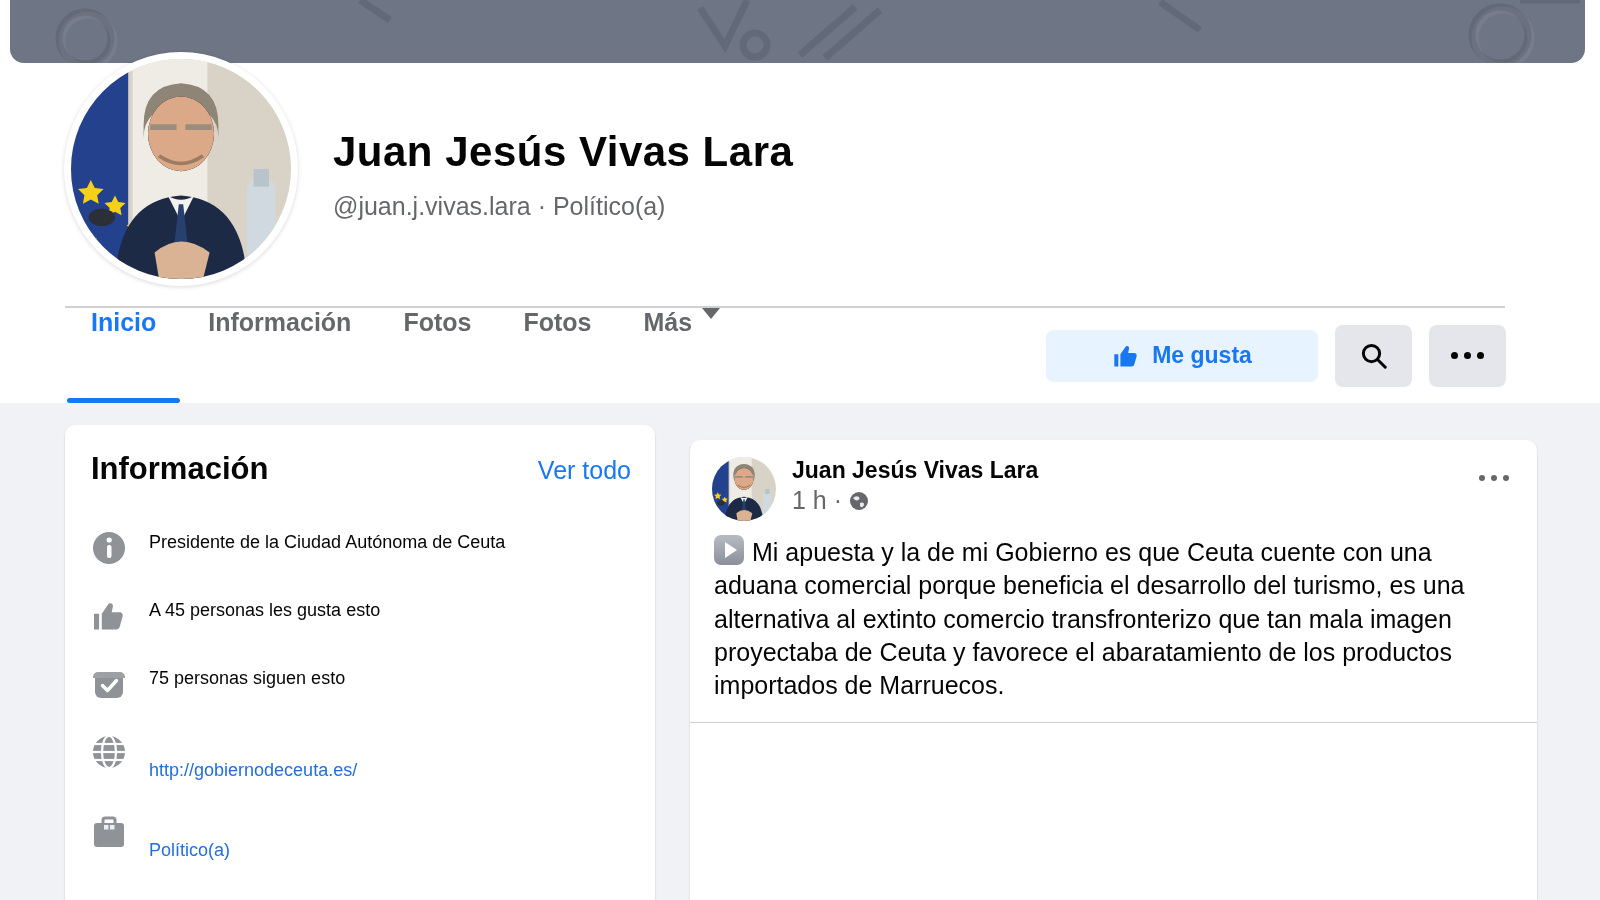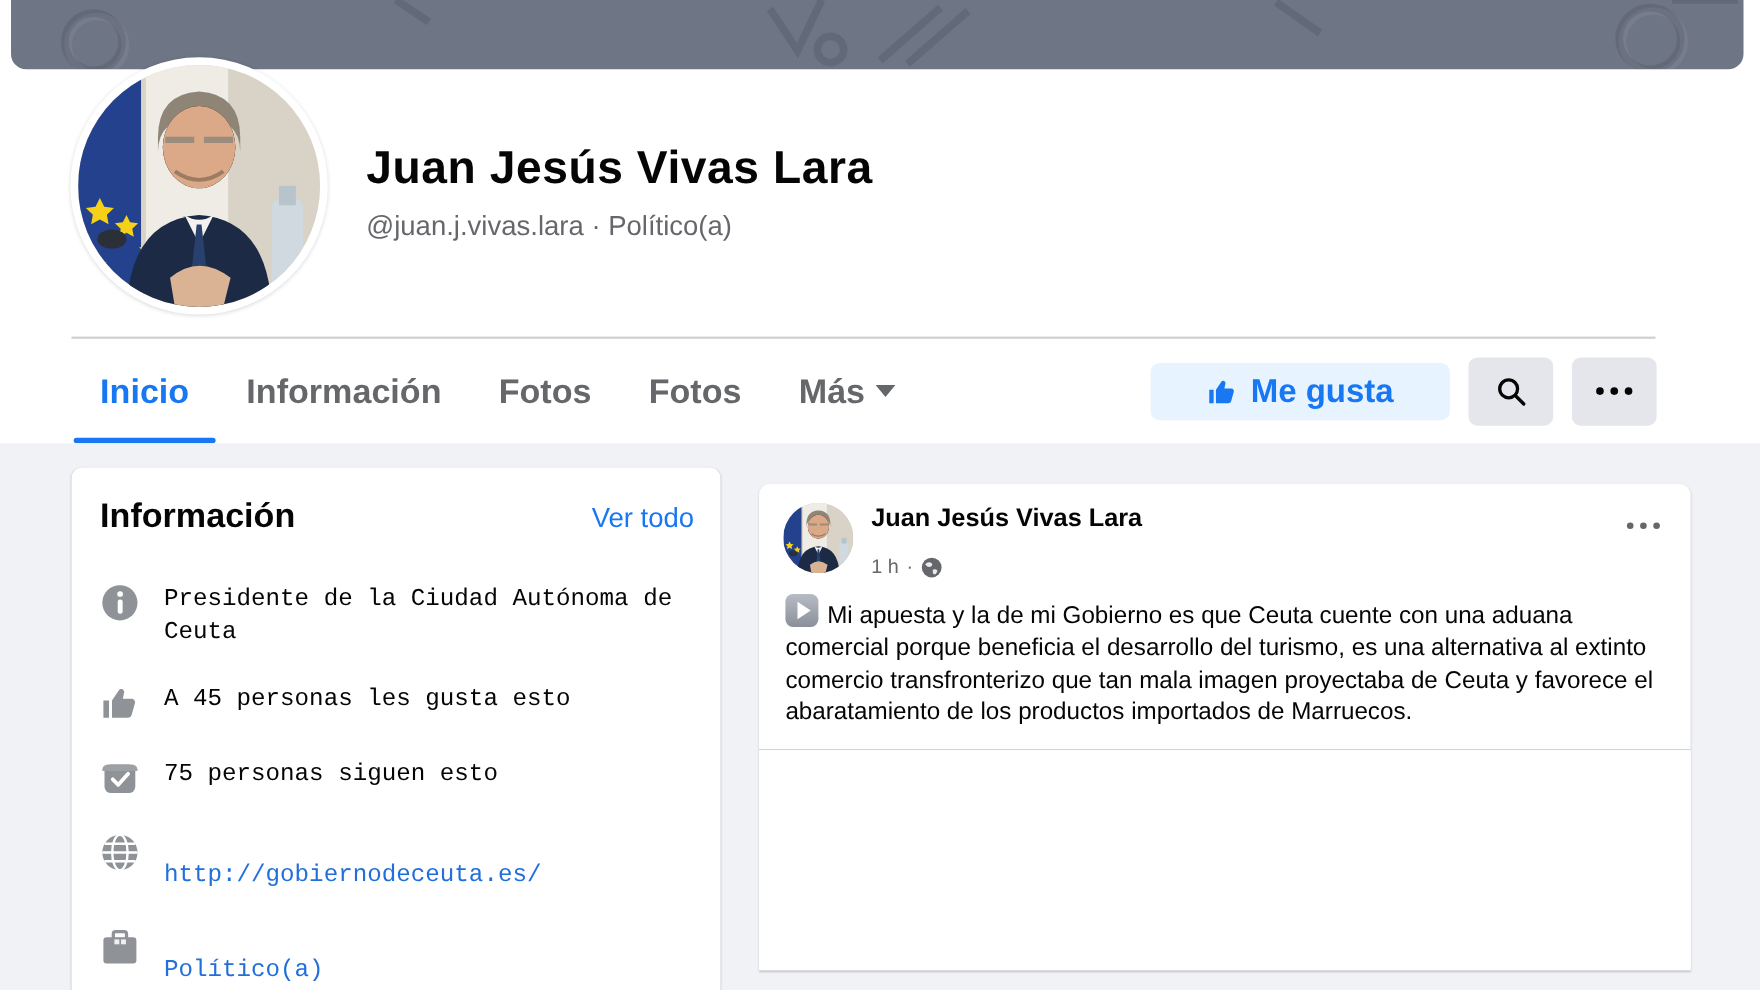--- a/index.html
+++ b/index.html
@@ -21,62 +21,62 @@
   .avatar-big .ph { width:100%; height:100%; border-radius:50%; overflow:hidden; display:block; }
 
   .title-block { position:absolute; left:333px; top:128px; }
   .page-title { font-size:42px; font-weight:bold; letter-spacing:.5px; color:#050505; }
   .page-subtitle { margin-top:16px; font-size:25px; color:#65676b; }
 
   .header-divider { position:absolute; left:65px; right:95px; top:306px; height:2px; background:#ced0d4; }
 
   .tabbar { position:absolute; left:65px; right:94px; top:308px; height:95px;
             display:flex; align-items:stretch; }
-  .tab { position:relative; display:flex; align-items:center; padding:0 26px;
-         font-size:31px; color:#65676b; font-weight:600; cursor:pointer; }
+  .tab { position:relative; display:flex; padding:0 26px;
+         font-size:25px; color:#65676b; font-weight:600; cursor:pointer; }
   .tab.active { color:#1877f2; }
   .tab.active .tab-underline { position:absolute; left:2px; right:2px; bottom:0;
          height:5px; background:#1877f2; border-radius:3px; }
   .tab .chev { margin-left:10px; width:0; height:0; border-left:9px solid transparent;
          border-right:9px solid transparent; border-top:11px solid #65676b; }
 
   .tab-actions { margin-left:auto; display:flex; align-items:center; gap:17px; }
   .btn-like { display:flex; align-items:center; justify-content:center; gap:12px;
               width:272px; height:52px; background:#e7f3ff; color:#1877f2;
-              border:none; border-radius:8px; font-size:30px; font-weight:bold; cursor:pointer;
+              border:none; border-radius:8px; font-size:23px; font-weight:bold; cursor:pointer;
               font-family:inherit; }
   .btn-sq { width:77px; height:62px; background:#e4e6eb; border:none; border-radius:8px;
             display:flex; align-items:center; justify-content:center; cursor:pointer; }
   .dots { display:inline-flex; gap:6px; }
   .dots i { width:7px; height:7px; border-radius:50%; background:#050505; display:block; }
 
   
   .main { position:absolute; left:0; right:0; top:403px; bottom:0; background:#f0f2f5;
           padding:22px 63px 0 65px; display:flex; align-items:flex-start; }
 
   .card { background:#fff; border-radius:10px; box-shadow:0 1px 2px rgba(0,0,0,.2); }
 
   .info-card { width:590px; padding:26px 24px 30px 26px; }
   .info-head { display:flex; align-items:baseline; justify-content:space-between; padding-bottom:26px; }
   .info-title { font-size:31px; font-weight:bold; color:#050505; }
   .see-all { font-size:25px; color:#1877f2; text-decoration:none; cursor:pointer;margin-left:46px; }
   .info-row { display:flex; align-items:flex-start; gap:22px; padding:15px 0; }
   .info-row .ic { flex:0 0 36px; height:36px; margin-top:2px; }
-  .info-row .txt { font-size:22px; line-height:1.35; color:#050505; padding-top:2px;font-family:Liberation Mono, monospace; }
+  .info-row .txt { font-size:18px; line-height:1.35; color:#050505; padding-top:2px; }
   .info-row .txt.link { color:#216fdb; cursor:pointer;margin-top:24px; }
 
   .post-card { flex:1; margin-left:35px; margin-top:15px; border-radius:10px 10px 0 0; }
   .post-head { display:flex; align-items:flex-start; padding:17px 22px 8px 22px; }
   .avatar-sm { width:64px; height:64px; border-radius:50%; overflow:hidden; flex:0 0 64px; cursor:pointer; }
   .post-head-mid { margin-left:16px; flex:1; }
   .post-author { font-size:23px; font-weight:bold; color:#050505; cursor:pointer; }
-  .post-meta { margin-top:21px; font-size:18px; color:#65676b; display:flex; align-items:center; gap:7px; }
+  .post-meta { margin-top:2px; font-size:25px; color:#65676b; display:flex; align-items:center; gap:7px; }
   .post-menu { margin-left:auto; background:none; border:none; cursor:pointer; padding:12px 6px; }
   .post-menu .dots i { background:#65676b; width:6px; height:6px; }
-  .post-text { padding:6px 24px 20px 24px; font-size:22px; line-height:1.33; color:#050505; }
+  .post-text { padding:6px 24px 20px 24px; font-size:25px; line-height:1.33; color:#050505; }
   .play-emoji { display:inline-block; width:30px; height:30px; vertical-align:-4px; margin-right:8px;
                 border-radius:7px; background:linear-gradient(180deg,#b7bcc4,#8a8f9a); position:relative; }
   .play-emoji::after { content:""; position:absolute; left:11px; top:7px; width:0; height:0;
                 border-top:8px solid transparent; border-bottom:8px solid transparent;
                 border-left:12px solid #fff; }
   .post-divider { height:1px; background:#ced0d4; }
   .post-attachment { height:200px; background:#fff; }
 </style>
 </head>
 <body>

